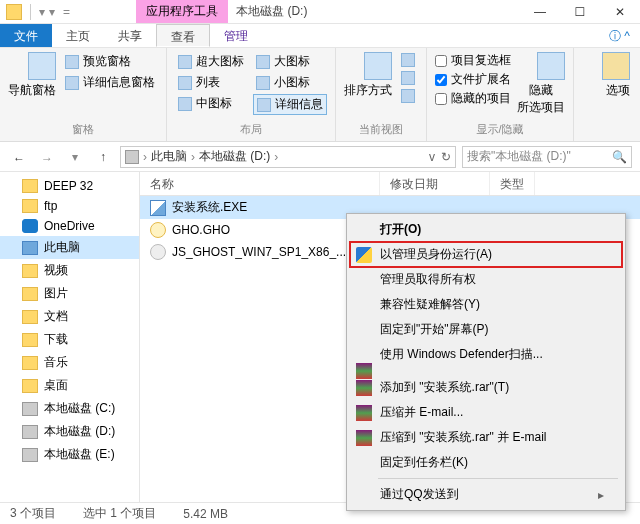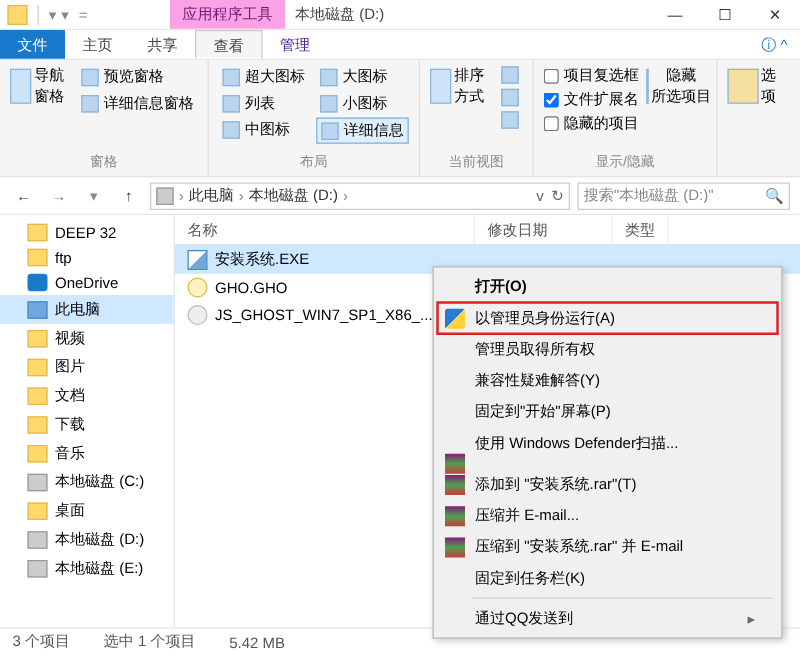--- a/index.html
+++ b/index.html
@@ -3,39 +3,39 @@
 <meta charset="utf-8">
 <style>
 * { margin: 0; padding: 0; box-sizing: border-box; font-family: "Microsoft YaHei", "Segoe UI", sans-serif; }
 body { width: 640px; height: 524px; background: #fff; font-size: 12px; overflow: hidden; position: relative; }
 
 
 .titlebar { height: 24px; background: #fff; border-bottom: 1px solid #e5e5e5; display: flex; align-items: center; }
 .titlebar .qat { display: flex; gap: 4px; padding: 2px 6px; align-items: center; }
 .titlebar .qat-icon { width: 16px; height: 16px; background: #ffd86b; border: 1px solid #e5b94a; }
 .titlebar .divider { width: 1px; height: 16px; background: #ccc; margin: 0 4px; }
-.tool-tab { background: #faa2e5; color: #701a75; padding: 3px 10px; font-size: 12px; margin-left: 60px; }
+.tool-tab { background: #faa2e5; color: #000000; padding: 3px 10px; font-size: 12px; margin-left: 60px; }
 .title-text { margin-left: 8px; color: #444; }
 .win-controls { margin-left: auto; display: flex; }
 .win-btn { width: 40px; height: 24px; display: flex; align-items: center; justify-content: center; color: #333; }
 
 
 .ribbon-tabs { height: 24px; display: flex; background: #fff; border-bottom: 1px solid #e5e5e5; }
 .ribbon-tab { padding: 4px 14px; color: #444; cursor: pointer; }
 .ribbon-tab.file { background: #1979ca; color: #fff; }
 .ribbon-tab.active { border: 1px solid #ccc; border-bottom-color: #fff; background: #f5f5f5; }
 .ribbon-tab.manage { color: #4c1d95; }
 .ribbon-help { margin-left: auto; padding: 4px 10px; color: #1979ca; }
 
 
 .ribbon { height: 94px; background: #f5f5f5; border-bottom: 1px solid #ddd; display: flex; }
 .ribbon-group { border-right: 1px solid #e0e0e0; padding: 4px 8px; display: flex; flex-direction: column; justify-content: space-between; }
 .ribbon-group-label { text-align: center; color: #888; font-size: 11px; margin-top: 4px; }
 .rg-content { display: flex; gap: 6px; align-items: flex-start; }
-.rg-big { display: flex; flex-direction: row; align-items: center; gap: 2px; width: 48px; }
+.rg-big { display: flex; flex-direction: column; align-items: flex-end; gap: 2px; width: 48px; }
 .rg-big .ico { width: 28px; height: 28px; background: #cde3f7; border: 1px solid #8ab5dc; }
 .rg-rows { display: flex; flex-direction: column; gap: 2px; }
 .rg-row { display: flex; align-items: center; gap: 4px; padding: 1px 3px; }
 .rg-row.selected { border: 1px solid #7ab3e0; background: #e0eefa; }
 .rg-row .ico16 { width: 14px; height: 14px; background: #bcd5ee; border: 1px solid #8ab5dc; }
 .rg-check { display: flex; align-items: center; gap: 4px; }
 .rg-check input { width: 12px; height: 12px; }
 
 
 .addrbar { height: 30px; display: flex; align-items: center; gap: 6px; padding: 3px 8px; background: #fff; border-bottom: 1px solid #e5e5e5; }
@@ -280,26 +280,26 @@
       </div>
       <div class="sb-item">
         <div class="ico "></div>
         <span>下载</span>
       </div>
       <div class="sb-item">
         <div class="ico "></div>
         <span>音乐</span>
       </div>
       <div class="sb-item">
+        <div class="ico "></div>
+        <span>桌面</span>
+      </div>
+      <div class="sb-item">
         <div class="ico drive"></div>
         <span>本地磁盘 (C:)</span>
-      </div>
-      <div class="sb-item">
-        <div class="ico "></div>
-        <span>桌面</span>
       </div>
       <div class="sb-item">
         <div class="ico drive"></div>
         <span>本地磁盘 (D:)</span>
       </div>
       <div class="sb-item">
         <div class="ico drive"></div>
         <span>本地磁盘 (E:)</span>
       </div>
     </div>

